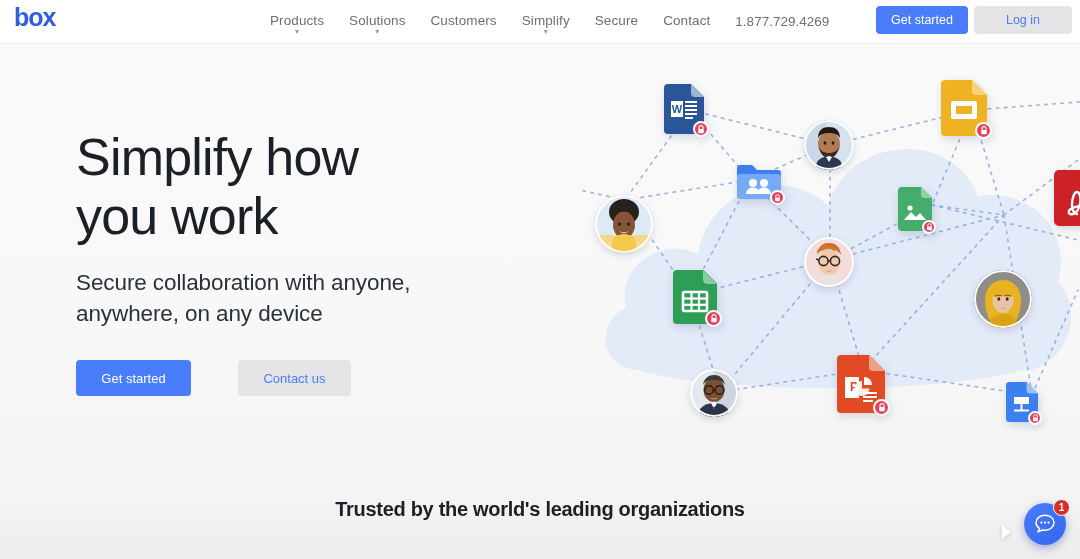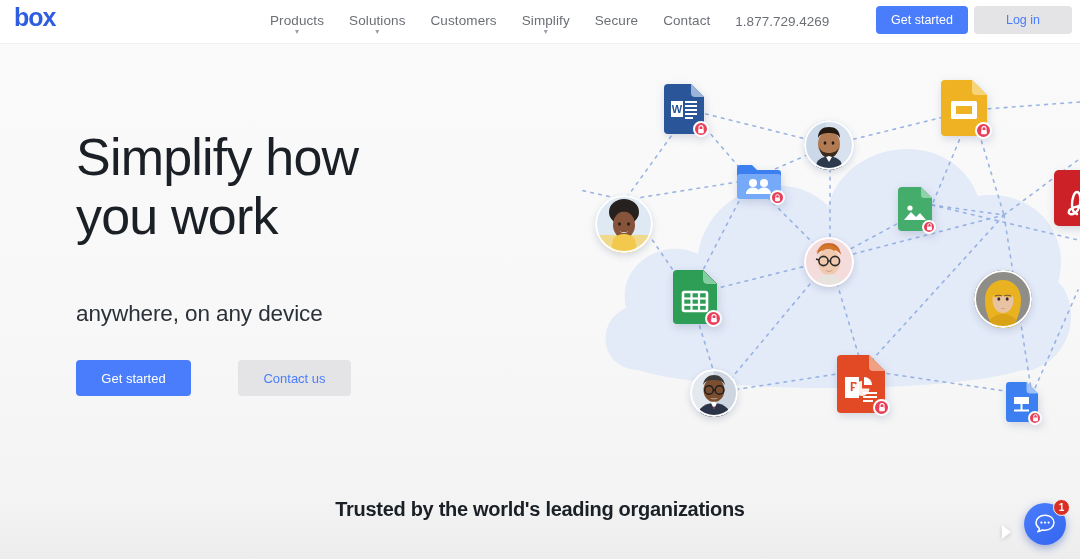--- a/index.html
+++ b/index.html
@@ -470,21 +470,21 @@
     <button class="btn btn-grey nav-login">Log in</button>
   </div>
 </div>
 
 <div class="hero-left">
   <h1 class="headline">
     <span>Simplify how</span><br>
     <span>you work</span>
   </h1>
   <p class="subhead">
-    <br>
+    <span>Secure collaboration with anyone,</span><br>
     <span>anywhere, on any device</span>
   </p>
   <div class="hero-buttons">
     <button class="btn btn-primary hero-cta">Get started</button>
     <button class="btn btn-grey hero-contact">Contact us</button>
   </div>
 </div>
 
 <div class="trusted">
   <h2 class="trusted-title">Trusted by the world's leading organizations</h2>

